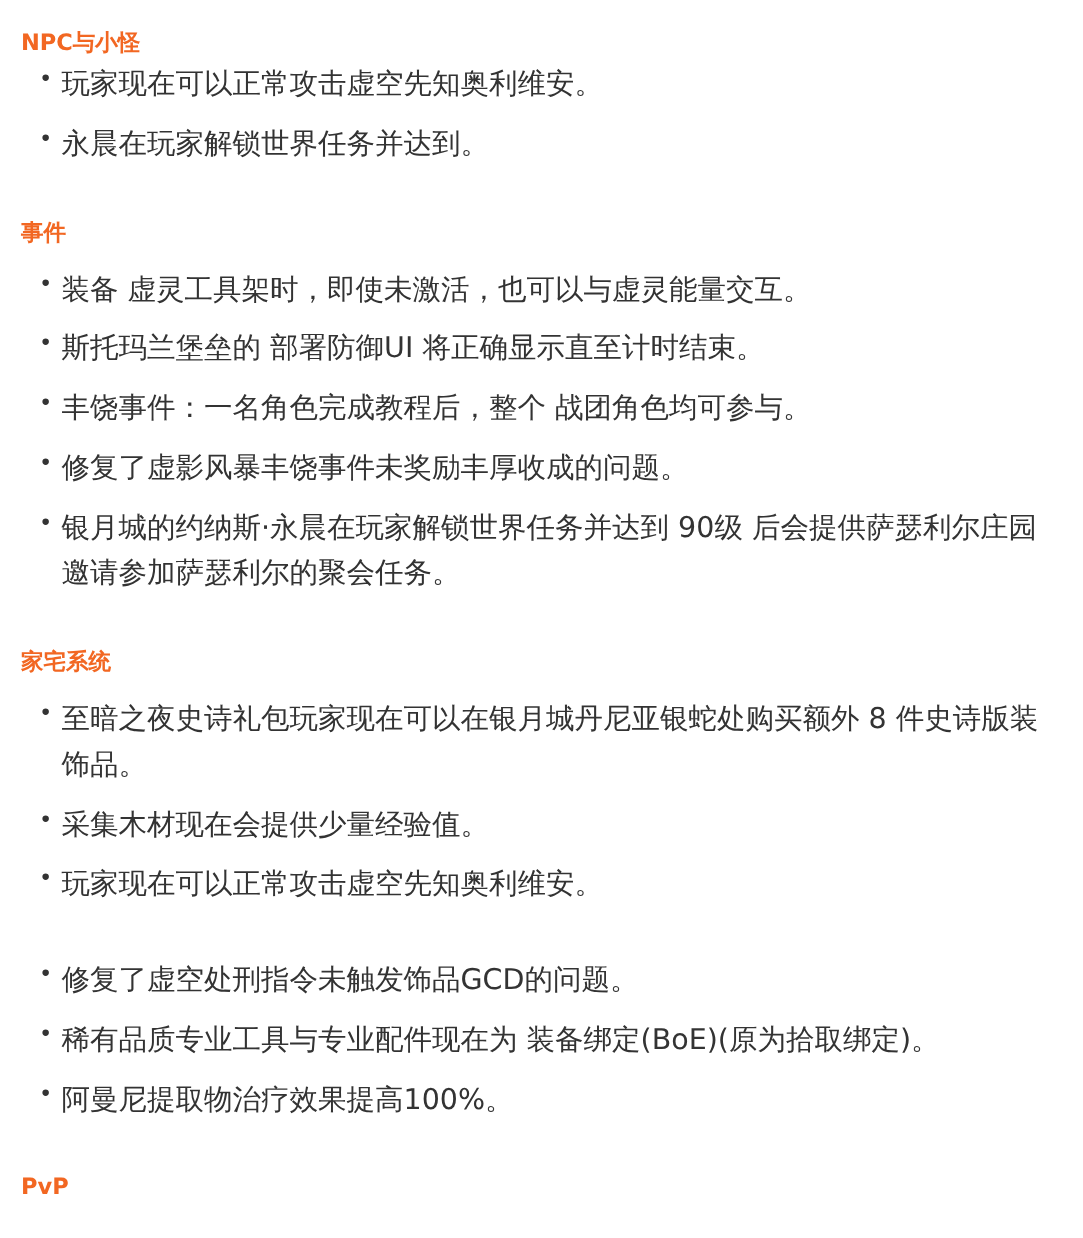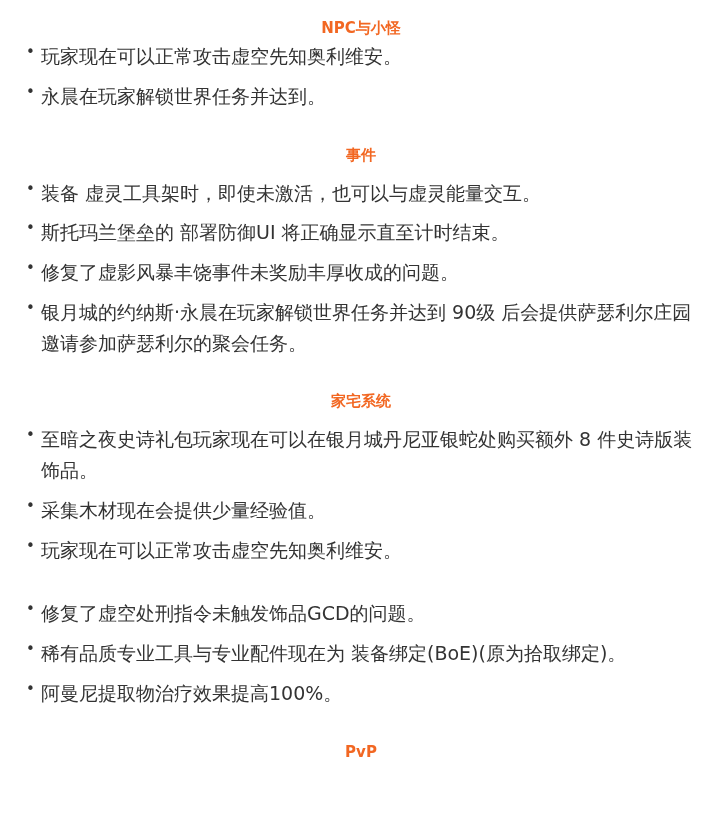--- a/index.html
+++ b/index.html
@@ -21,21 +21,20 @@
   .section {
     margin: 0 0 6px 0;
   }
   .section-title {
     font-size: 15px;
     font-weight: bold;
     color: #f26722;
     margin: 0;
     padding: 10px 0 2px 0;
     line-height: 1.4;
-    text-align: center;
   }
   .bullets {
     list-style: none;
     margin: 0;
     padding: 0;
   }
   .bullets li {
     position: relative;
     padding: 0 0 0 27px;
     margin: 0 0 9px 0;
@@ -75,20 +74,21 @@
   </div>
 
   <div class="sec-gap"></div>
 
   <div class="section">
     <h2 class="section-title">事件</h2>
     <div class="spacer-top"></div>
     <ul class="bullets">
       <li>装备 虚灵工具架时，即使未激活，也可以与虚灵能量交互。</li>
       <li>斯托玛兰堡垒的 部署防御UI 将正确显示直至计时结束。</li>
+      <li>丰饶事件：一名角色完成教程后，整个 战团角色均可参与。</li>
       <li>修复了虚影风暴丰饶事件未奖励丰厚收成的问题。</li>
       <li>银月城的约纳斯·永晨在玩家解锁世界任务并达到 90级 后会提供萨瑟利尔庄园邀请参加萨瑟利尔的聚会任务。</li>
     </ul>
   </div>
 
   <div class="sec-gap"></div>
 
   <div class="section">
     <h2 class="section-title">家宅系统</h2>
     <div class="spacer-top"></div>

